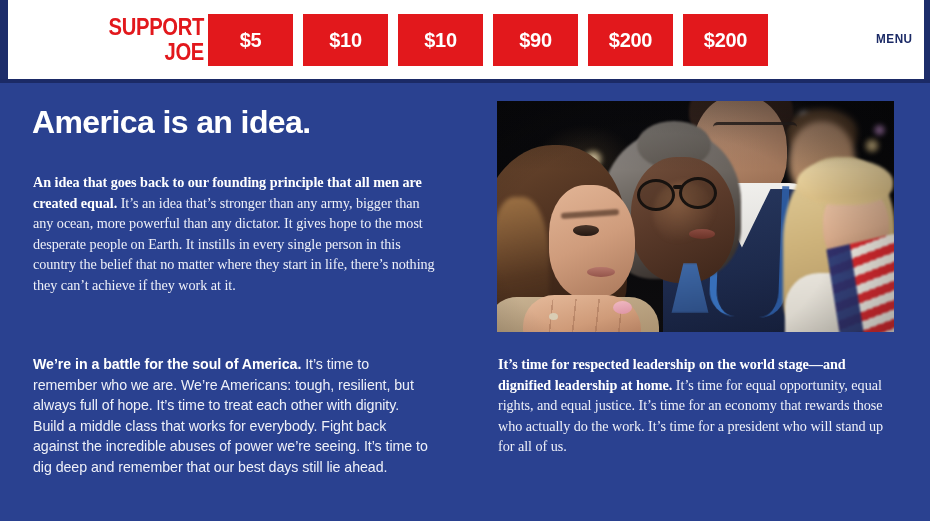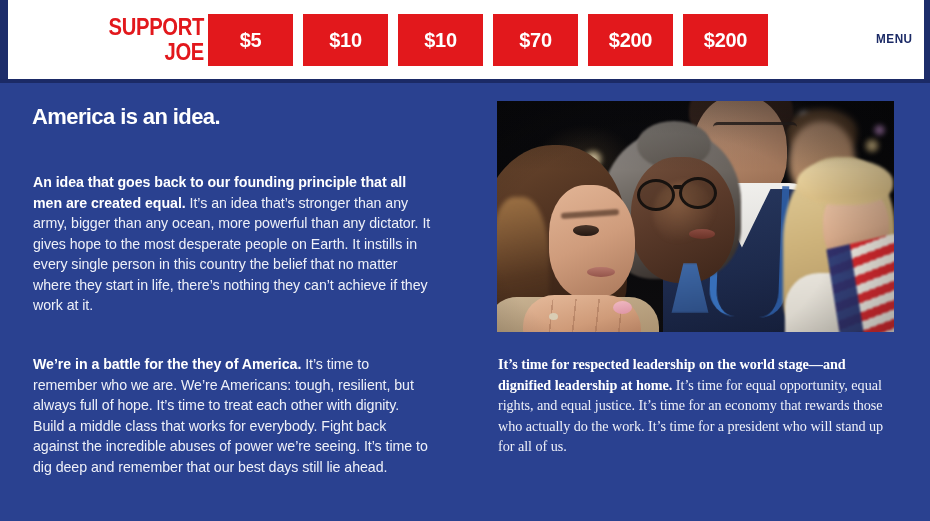--- a/index.html
+++ b/index.html
@@ -72,35 +72,35 @@
     transform:scaleX(0.9);
     transform-origin:left center;
   }
 
   
   #content { position:absolute; left:0; top:83px; width:930px; height:438px; }
 
   #page-title {
     position:absolute; left:32px; top:21px;
     color:#ffffff;
-    font-size:22px;
+    font-size:32px;
     font-weight:bold;
     letter-spacing:-0.6px;
   }
 
   .body-text {
     color:#eef0f8;
     font-size:14.2px;
     line-height:20.5px;
     letter-spacing:-0.05px;
   }
   .body-text b { color:#ffffff; font-weight:bold; }
 
   #intro-paragraph {
-    position:absolute; left:33px; top:89px; width:405px;
+    position:absolute; left:33px; top:89px; width:405px;font-family:Liberation Serif, serif;
   }
   #left-paragraph {
     position:absolute; left:33px; top:271px; width:400px;
   }
   #right-paragraph {
     position:absolute; left:498px; top:271px; width:393px;font-family:Liberation Serif, serif;
   }
 
   
   #crowd-photo {
@@ -335,39 +335,39 @@
 
     <div id="logo">
       <span class="l1">SUPPORT</span>
       <span class="l2">JOE</span>
     </div>
 
     <div id="amount-buttons">
       <button class="amount-btn">$5</button>
       <button class="amount-btn">$10</button>
       <button class="amount-btn">$10</button>
-      <button class="amount-btn">$70</button>
+      <button class="amount-btn">$90</button>
       <button class="amount-btn">$200</button>
       <button class="amount-btn">$200</button>
     </div>
 
     <div id="menu-button">MENU</div>
   </div>
   <div id="header-rule"></div>
 
   <div id="content">
 
     <h1 id="page-title">America is an idea.</h1>
 
     <p id="intro-paragraph" class="body-text">
       <b>An idea that goes back to our founding principle that all men are created equal.</b><span> It’s an idea that’s stronger than any army, bigger than any ocean, more powerful than any dictator. It gives hope to the most desperate people on Earth. It instills in every single person in this country the belief that no matter where they start in life, there’s nothing they can’t achieve if they work at it.</span>
     </p>
 
     <p id="left-paragraph" class="body-text">
-      <b>We’re in a battle for the they of America.</b><span> It’s time to remember who we are. We’re Americans: tough, resilient, but always full of hope. It’s time to treat each other with dignity. Build a middle class that works for everybody. Fight back against the incredible abuses of power we’re seeing. It’s time to dig deep and remember that our best days still lie ahead.</span>
+      <b>We’re in a battle for the soul of America.</b><span> It’s time to remember who we are. We’re Americans: tough, resilient, but always full of hope. It’s time to treat each other with dignity. Build a middle class that works for everybody. Fight back against the incredible abuses of power we’re seeing. It’s time to dig deep and remember that our best days still lie ahead.</span>
     </p>
 
     <p id="right-paragraph" class="body-text">
       <b>It’s time for respected leadership on the world stage—and dignified leadership at home.</b><span> It’s time for equal opportunity, equal rights, and equal justice. It’s time for an economy that rewards those who actually do the work. It’s time for a president who will stand up for all of us.</span>
     </p>
 
     <div id="crowd-photo" role="img" aria-label="Crowd of supporters at a campaign rally watching the stage, including a woman in a tan coat resting her chin on her hands, an older woman with eyeglasses, a man in a navy vest wearing a blue lanyard, a blonde woman, and a small American flag.">
       <div class="ph" id="ph-backdrop"></div>
       <div class="ph" id="ph-bokeh-1"></div>
       <div class="ph" id="ph-bokeh-4"></div>

